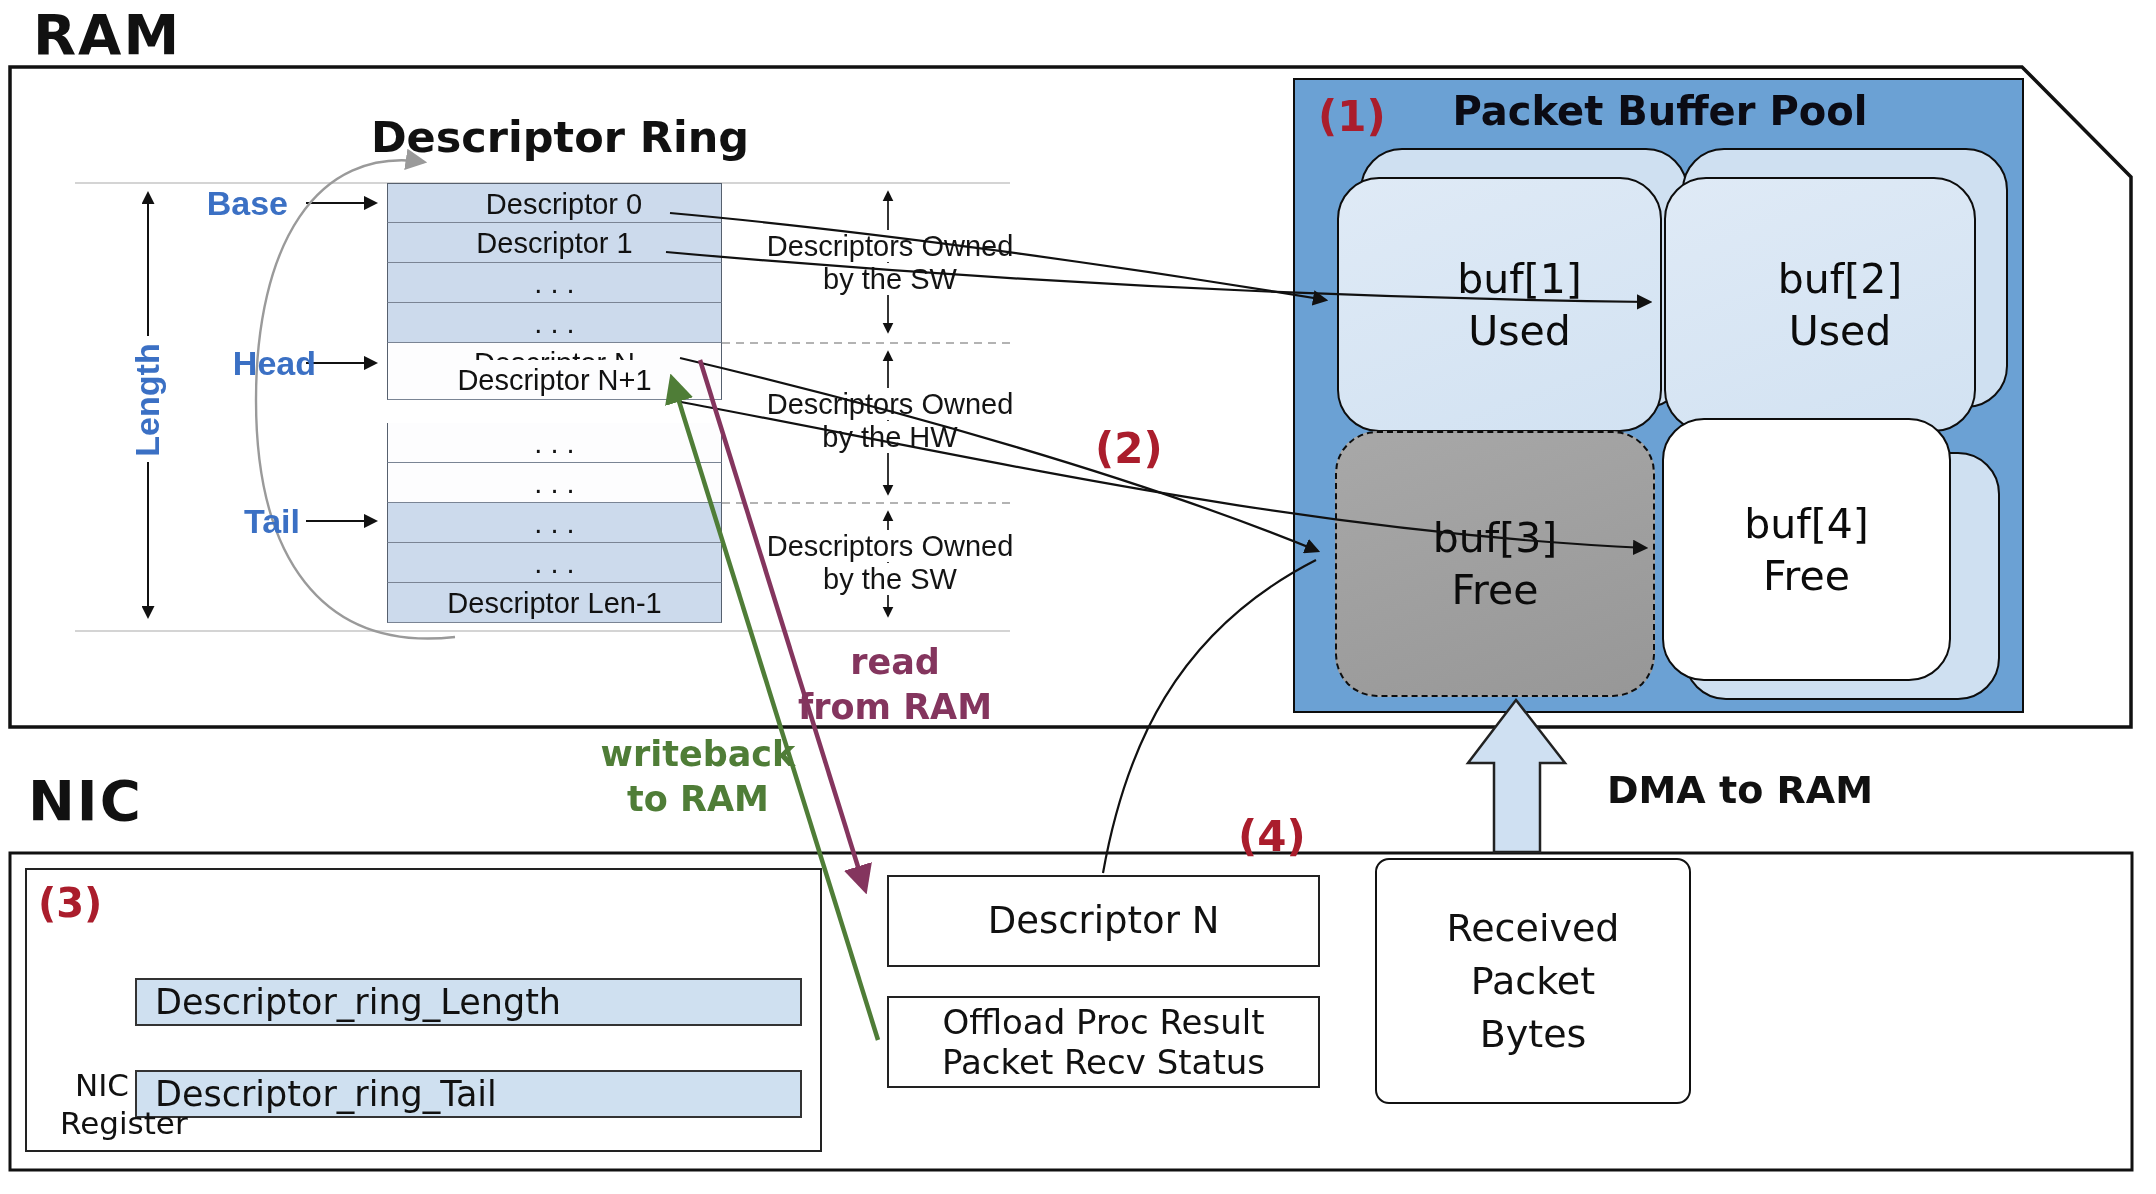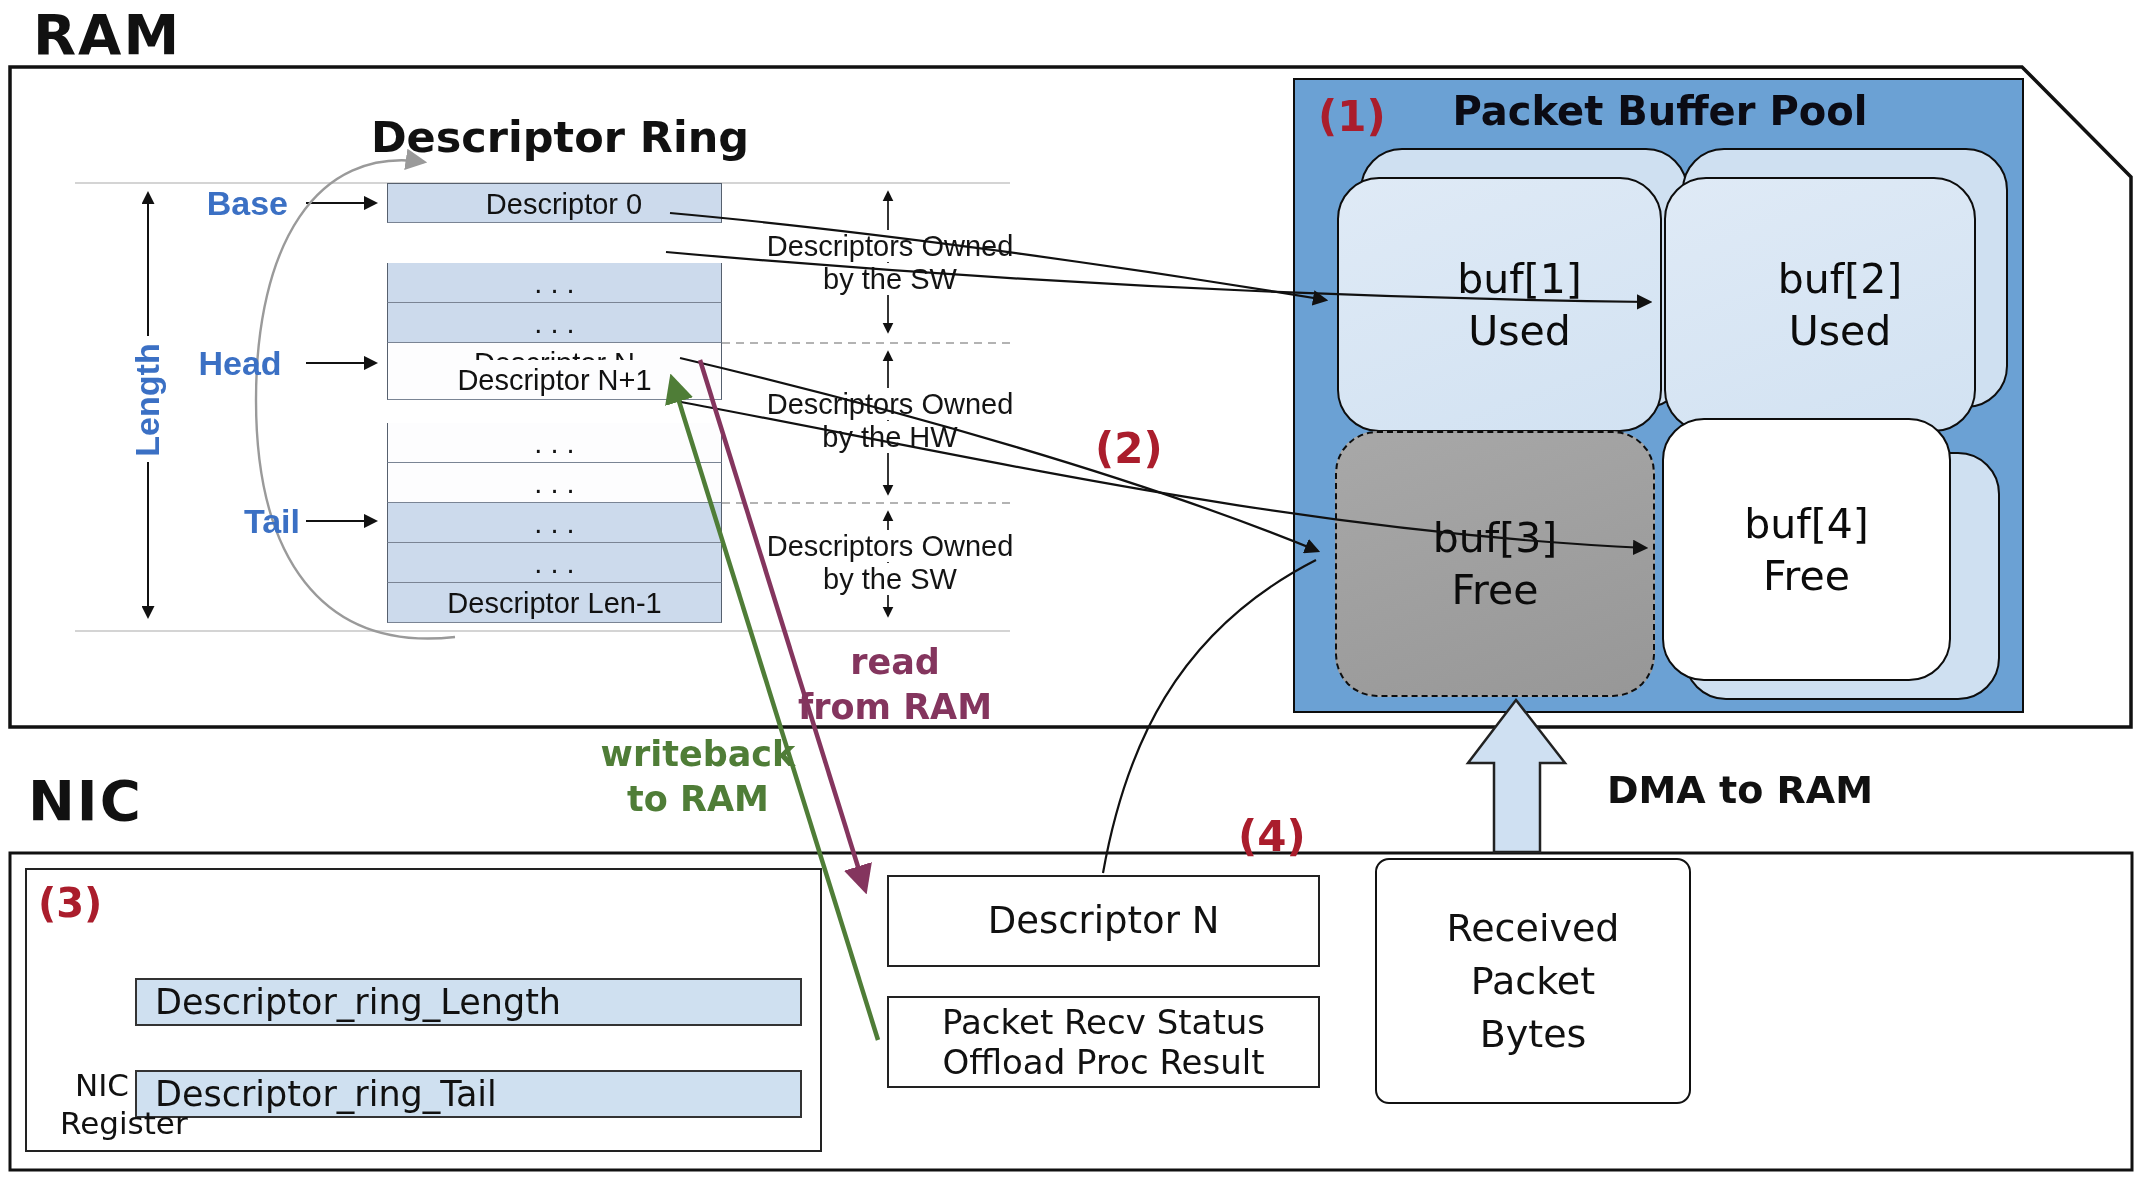--- a/index.html
+++ b/index.html
@@ -98,32 +98,33 @@
 
     <path d="M455 637 C 320 652, 256 555, 256 400 C 256 245, 316 146, 424 162" fill="none" stroke="#9a9a9a" stroke-width="2.4" marker-end="url(#mg)"></path>
   </svg>
 
   <div class="abs comic bigtitle" style="left:33px;top:2px;">RAM</div>
   <div class="abs comic bigtitle" style="left:28px;top:768px;">NIC</div>
 
   <div class="abs comic ringtitle center" style="left:370px;top:112px;width:380px;">Descriptor Ring</div>
 
   <div class="abs plain drow first blue" style="top:183px;">Descriptor 0</div>
+  <div class="abs plain drow blue" style="top:223px;">Descriptor 1</div>
   <div class="abs plain drow blue" style="top:263px;">. . .</div>
   <div class="abs plain drow blue" style="top:303px;">. . .</div>
   <div class="abs plain drow white" style="top:343px;">Descriptor N</div>
   <div class="abs plain drow white" style="top:360px;">Descriptor N+1</div>
   <div class="abs plain drow white" style="top:423px;">. . .</div>
   <div class="abs plain drow white" style="top:463px;">. . .</div>
   <div class="abs plain drow blue" style="top:503px;">. . .</div>
   <div class="abs plain drow blue" style="top:543px;">. . .</div>
   <div class="abs plain drow blue" style="top:583px;">Descriptor Len-1</div>
 
   <div class="abs plain ptrlabel" style="left:168px;top:184px;width:120px;text-align:right;">Base</div>
-  <div class="abs plain ptrlabel" style="left:180px;top:344px;width:120px;text-align:center;">Head</div>
+  <div class="abs plain ptrlabel" style="left:196px;top:344px;width:120px;text-align:right;">Head</div>
   <div class="abs plain ptrlabel" style="left:180px;top:502px;width:120px;text-align:right;">Tail</div>
   <div class="abs plain ptrlabel" style="left:147px;top:400px;transform:translate(-50%,-50%) rotate(-90deg);">Length</div>
 
   <div class="abs plain seclabel" style="top:230px;">
     <span>Descriptors Owned</span><br>
     <span>by the SW</span>
   </div>
   <div class="abs plain seclabel" style="top:388px;">
     <span>Descriptors Owned</span><br>
     <span>by the HW</span>
@@ -175,22 +176,22 @@
   <div class="abs comic redmark" style="left:38px;top:880px;font-size:40px;">(3)</div>
   <div class="abs comic regbar" style="top:978px;">Descriptor_ring_Length</div>
   <div class="abs comic regbar" style="top:1070px;">Descriptor_ring_Tail</div>
   <div class="abs comic niccap" style="left:75px;top:1068px;">NIC</div>
   <div class="abs comic niccap" style="left:60px;top:1106px;">Register</div>
 
   <div class="abs comic midbox" style="top:875px;font-size:37px;">
     <span>Descriptor N</span>
   </div>
   <div class="abs comic midbox" style="top:996px;font-size:34px;">
+    <span>Offload Proc Result</span>
     <span>Packet Recv Status</span>
-    <span>Offload Proc Result</span>
   </div>
   <div id="rcvbox" class="abs comic">
     <span>Received</span>
     <span>Packet</span>
     <span>Bytes</span>
   </div>
 
   <svg class="layer" width="2156" height="1194">
     <defs>
       <marker id="ab2" viewBox="0 0 10 10" refX="8.5" refY="5" markerWidth="7" markerHeight="7" orient="auto">

